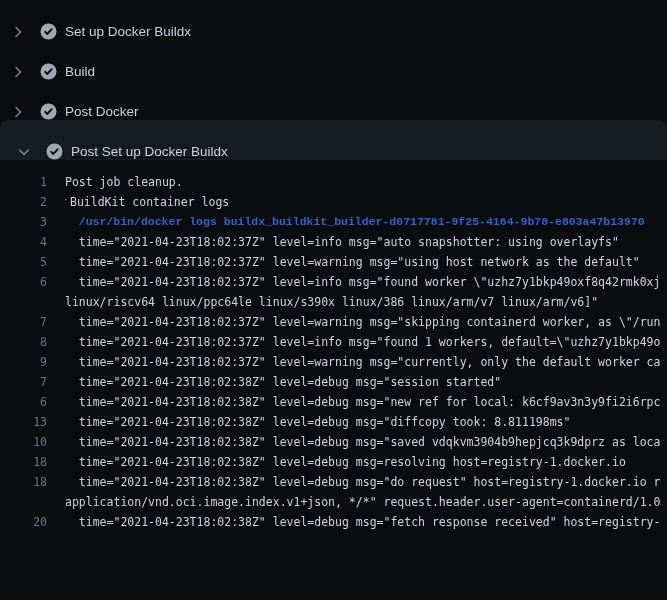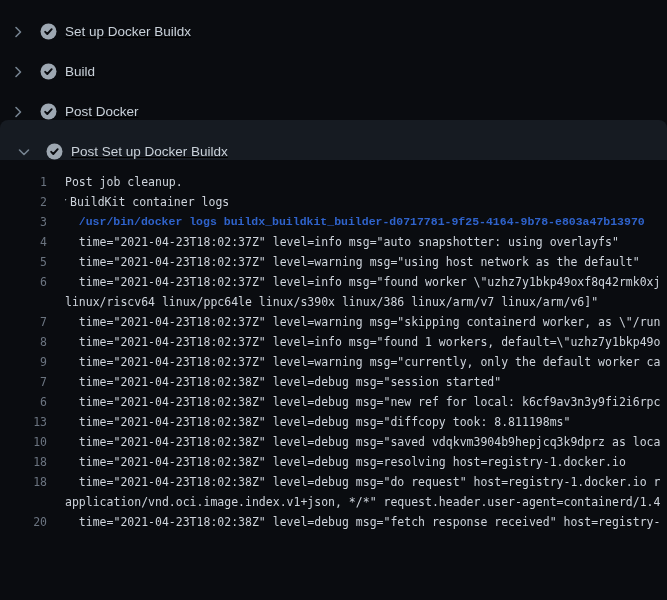--- a/index.html
+++ b/index.html
@@ -178,19 +178,19 @@
     <div class="log-row">
       <span class="ln">18</span>
       <span class="lt plain">  time="2021-04-23T18:02:38Z" level=debug msg=resolving host=registry-1.docker.io</span>
     </div>
     <div class="log-row">
       <span class="ln">18</span>
       <span class="lt plain">  time="2021-04-23T18:02:38Z" level=debug msg="do request" host=registry-1.docker.io r</span>
     </div>
     <div class="log-row">
       <span class="ln"></span>
-      <span class="lt plain">application/vnd.oci.image.index.v1+json, */*" request.header.user-agent=containerd/1.4</span>
+      <span class="lt plain">application/vnd.oci.image.index.v1+json, */*" request.header.user-agent=containerd/1.0</span>
     </div>
     <div class="log-row">
       <span class="ln">20</span>
       <span class="lt plain">  time="2021-04-23T18:02:38Z" level=debug msg="fetch response received" host=registry-</span>
     </div>
   </div>
 
 </body></html>

